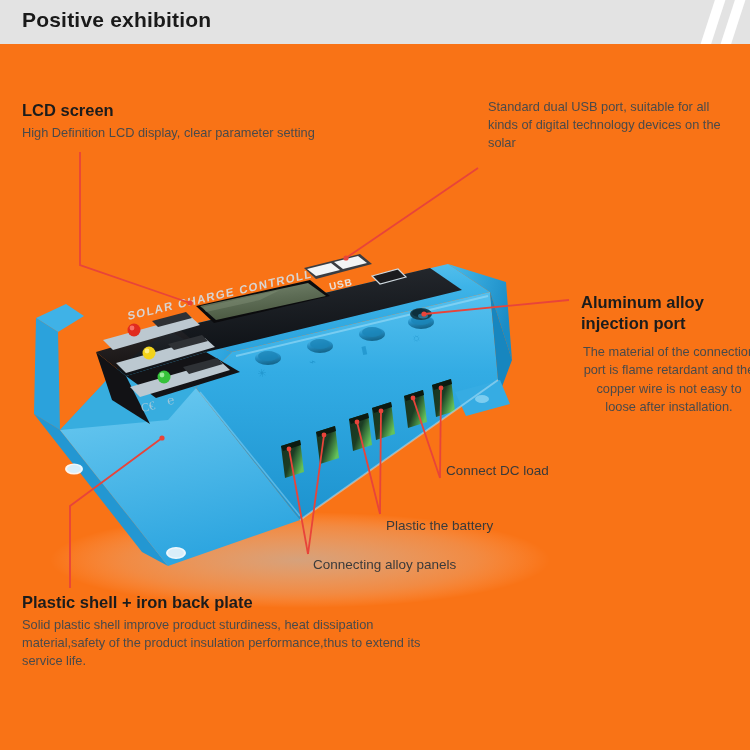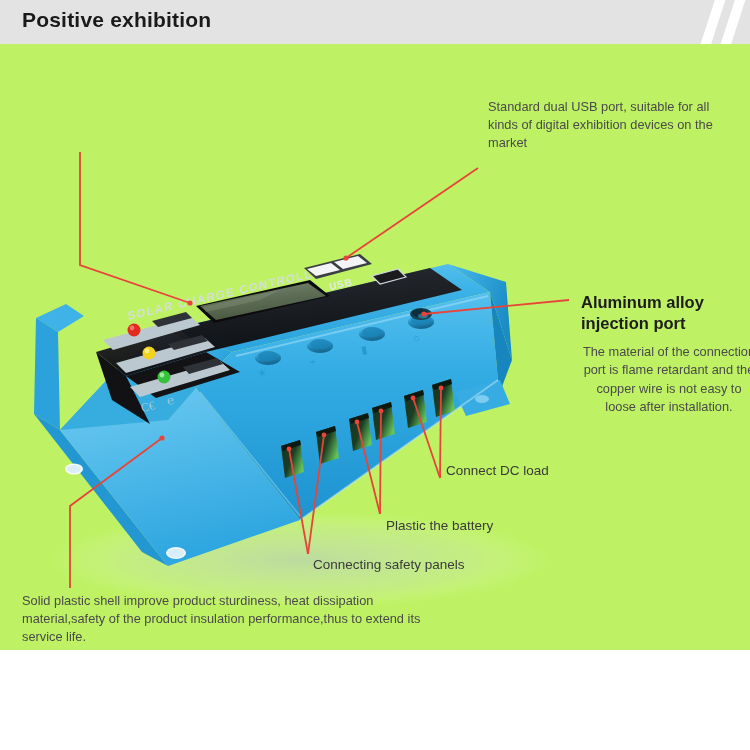--- a/index.html
+++ b/index.html
@@ -3,21 +3,21 @@
 <meta charset="utf-8">
 <style>
   * { box-sizing: border-box; }
   html, body {
     margin: 0; padding: 0;
     width: 750px; height: 750px;
     background: #ffffff;
     font-family: "Liberation Sans", sans-serif;
     overflow: hidden;
   }
-  #page { position: relative; width: 750px; height: 650px; background:#bef264; }
+  #page { position: relative; width: 750px; height: 750px; background:#f97316; }
 
   
   .header-bar {
     position: absolute; left: 0; top: 0; width: 750px; height: 44px;
     background: #e3e3e3;
     overflow: hidden;
   }
   .header-slash {
     position: absolute; right: 32px; top: -10px;
     width: 10px; height: 64px; background: #ffffff;
@@ -260,31 +260,36 @@
       <circle cx="162" cy="438" r="2.6"></circle>
       <circle cx="413" cy="398" r="2.4"></circle>
         <circle cx="441" cy="388" r="2.4"></circle>
       <circle cx="357" cy="422" r="2.4"></circle>
         <circle cx="381" cy="411" r="2.4"></circle>
       <circle cx="289" cy="449" r="2.4"></circle>
         <circle cx="324" cy="435" r="2.4"></circle>
     </g>
   </svg>
 
+  <div class="callout" id="co-lcd">
+    <p class="c-title">LCD screen</p>
+    <p class="c-body">High Definition LCD display, clear parameter setting</p>
+  </div>
 
   <div class="callout" id="co-usb">
-    <p class="c-body">Standard dual USB port, suitable for all kinds of digital exhibition devices on the market</p>
+    <p class="c-body">Standard dual USB port, suitable for all kinds of digital technology devices on the solar</p>
   </div>
 
   <div class="callout" id="co-alu">
     <p class="c-title">Aluminum alloy injection port</p>
     <p class="c-body spaced">The material of the connection port is flame retardant and the copper wire is not easy to loose after installation.</p>
   </div>
 
   <div class="callout" id="co-shell">
+    <p class="c-title">Plastic shell + iron back plate</p>
     <p class="c-body">Solid plastic shell improve product sturdiness, heat dissipation material,safety of the product insulation performance,thus to extend its service life.</p>
   </div>
 
   <div class="lead-label" id="lbl-dc">Connect DC load</div>
   <div class="lead-label" id="lbl-batt">Plastic the battery</div>
-  <div class="lead-label" id="lbl-solar">Connecting safety panels</div>
+  <div class="lead-label" id="lbl-solar">Connecting alloy panels</div>
 
 </div>
 
 </body></html>

